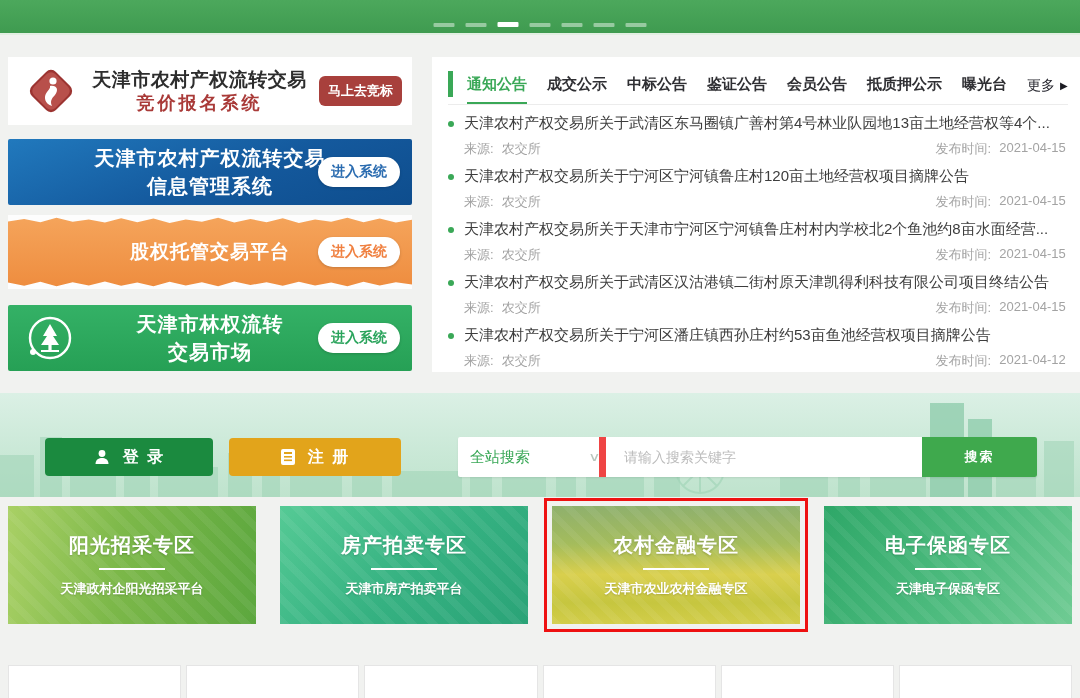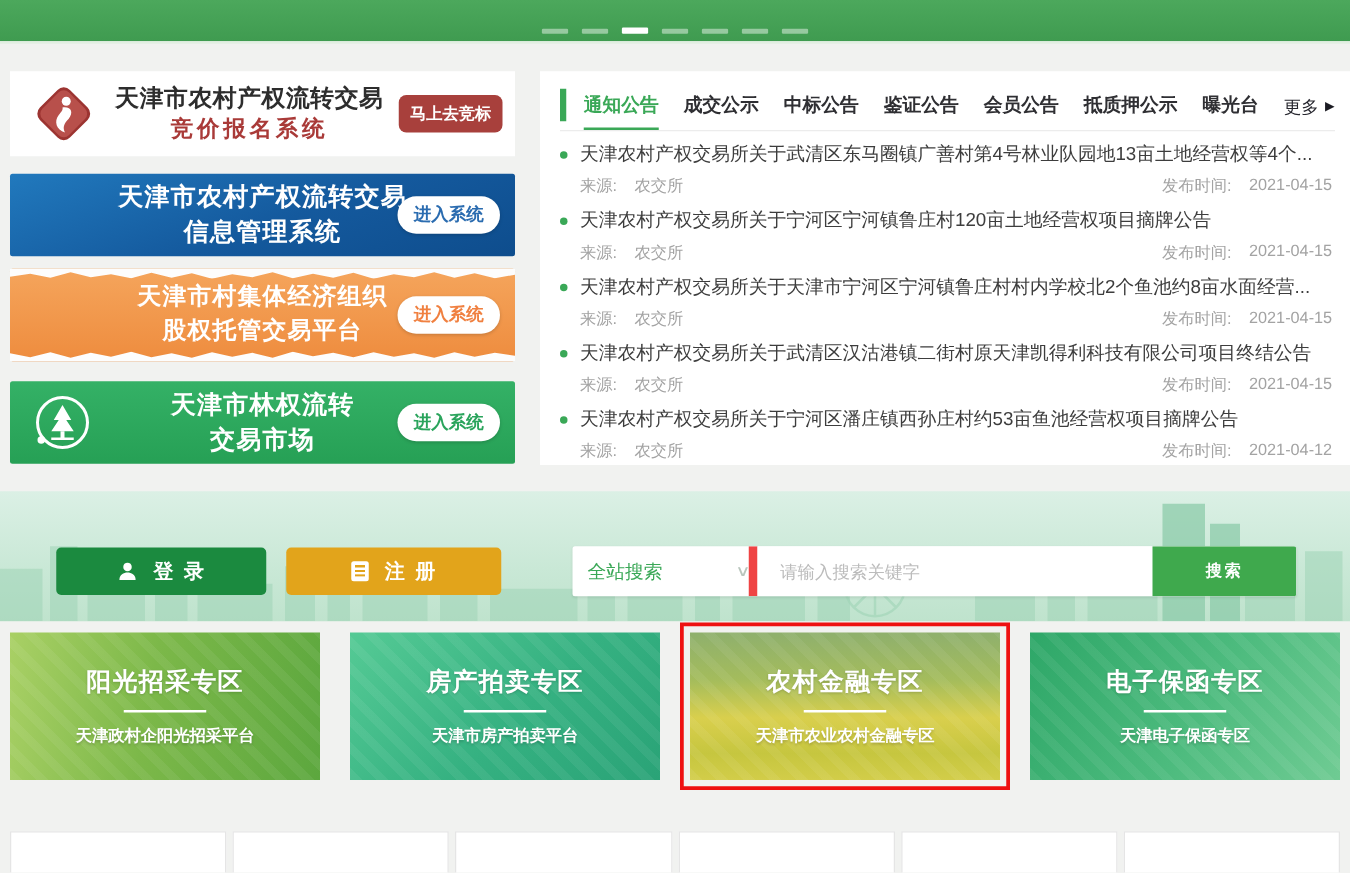--- a/index.html
+++ b/index.html
@@ -44,21 +44,21 @@
   .tabs{display:flex;align-items:stretch;height:38px;border-bottom:1px solid #ececec;}
   .tab-accent{width:5px;height:26px;background:#3aa857;margin:4px 14px 0 0;flex:none;}
   .tab{display:flex;align-items:center;font-size:15px;font-weight:bold;color:#2f2f33;margin-right:20px;border-bottom:2px solid transparent;cursor:pointer;white-space:nowrap;}
   .tab.active{color:#3aa857;border-bottom-color:#3aa857;}
   .more-link{margin-left:auto;display:flex;align-items:center;gap:5px;font-size:14px;color:#26262e;cursor:pointer;white-space:nowrap;}
   .more-arrow{font-size:10px;color:#1b1b22;}
   .news-item{margin-top:9px;}
   .news-title{display:flex;align-items:center;font-size:15px;color:#3d3d3d;white-space:nowrap;overflow:hidden;cursor:pointer;}
   .bullet{width:6px;height:6px;border-radius:50%;background:#3aa857;margin-right:10px;flex:none;}
   .news-meta{display:flex;justify-content:space-between;font-size:13px;color:#a3a3a3;padding:7px 2px 0 16px;}
-  .news-meta span{display:flex;gap:14px;}
+  .news-meta span{display:flex;gap:8px;}
   
   .hero{margin-top:21px;height:104px;position:relative;background:linear-gradient(180deg,#dbf0e5 0%,#c9e8d6 60%,#bfe3cd 100%);overflow:hidden;}
   .hero svg.skyline{position:absolute;left:0;bottom:0;}
   .hero-content{position:absolute;top:44px;left:45px;right:43px;display:flex;align-items:center;}
   .login-btn{width:168px;height:38px;background:#1b8a3f;border:none;border-radius:4px;color:#fff;font-size:16px;font-weight:bold;display:flex;align-items:center;justify-content:center;gap:12px;cursor:pointer;letter-spacing:2px;}
   .register-btn{width:172px;height:38px;background:#e2a41b;border:none;border-radius:4px;color:#fff;font-size:16px;font-weight:bold;display:flex;align-items:center;justify-content:center;gap:12px;cursor:pointer;margin-left:16px;letter-spacing:2px;}
   .search-group{margin-left:auto;display:flex;height:40px;width:579px;background:#fff;border-radius:2px;overflow:hidden;box-shadow:0 1px 2px rgba(0,0,0,.08);}
   .search-scope{width:148px;display:flex;align-items:center;justify-content:space-between;gap:14px;font-size:15px;color:#3aa857;border-right:7px solid #ef4444;cursor:pointer;flex:none;padding-left:12px;}
   .chevron{color:#b9c6bd;font-size:12px;transform:scaleX(1.4);}
   .search-input{flex:1;border:none;outline:none;font-size:14px;padding:0 18px;color:#333;font-family:inherit;}
@@ -117,21 +117,20 @@
       <div class="lines">
         <div>天津市农村产权流转交易</div>
         <div>信息管理系统</div>
       </div>
       <button class="enter-btn">进入系统</button>
     </div>
 
     <div class="banner banner-orange">
       <div class="torn torn-top"></div>
       <div class="lines">
-        <div>天津市村集体经济组织</div>
         <div>股权托管交易平台</div>
       </div>
       <button class="enter-btn">进入系统</button>
       <div class="torn torn-bottom"></div>
     </div>
 
     <div class="banner banner-green">
       <svg class="tree-badge" width="52" height="52" viewBox="0 0 52 52">
         <circle cx="26" cy="26" r="20" fill="none" stroke="#fff" stroke-width="2.4"></circle>
         <circle cx="9" cy="40" r="3" fill="#fff"></circle>

